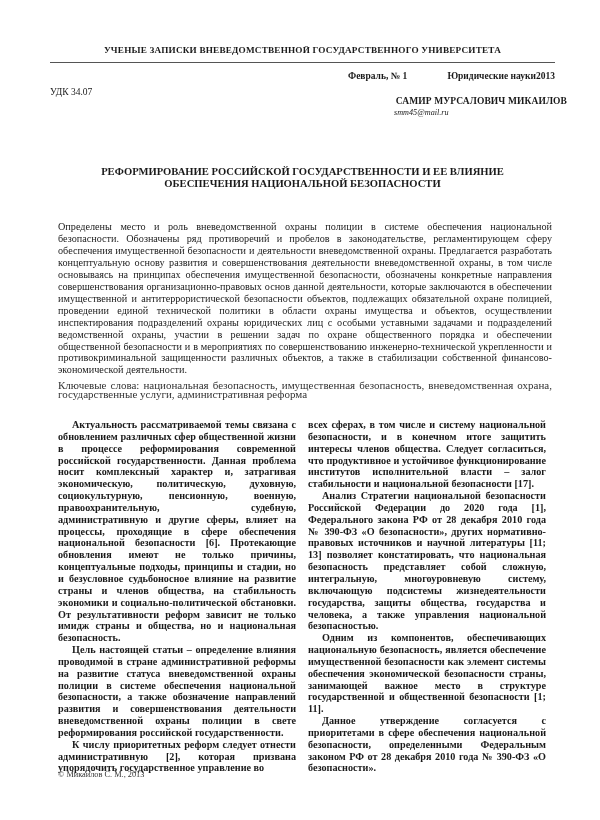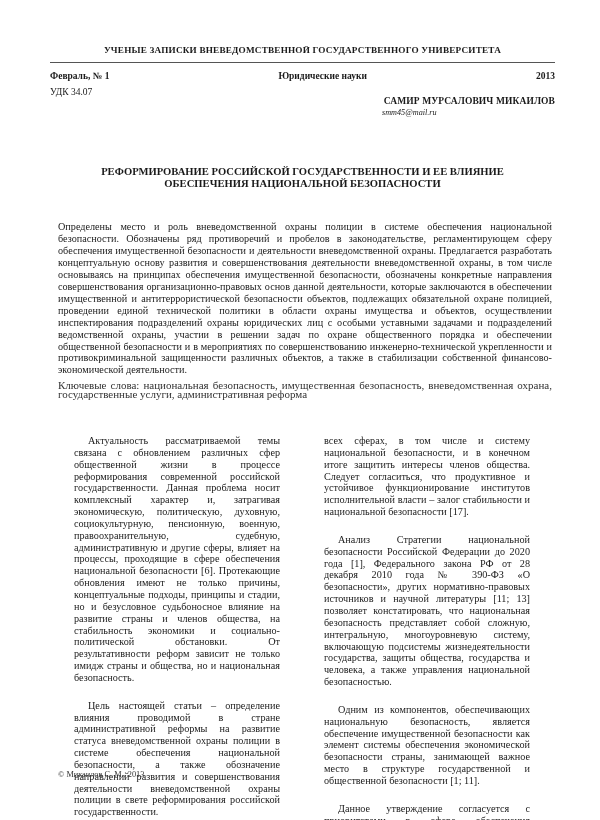--- a/index.html
+++ b/index.html
@@ -3,33 +3,33 @@
 <meta charset="utf-8">
 <style>
   html, body { margin: 0; padding: 0; background: #ffffff; }
   body { width: 600px; height: 820px; position: relative; overflow: hidden;
          font-family: "Liberation Serif", "DejaVu Serif", serif; color: #1a1a1a; }
   .abs { position: absolute; }
   .journal { left: 50px; width: 505px; top: 45px; text-align: center; font-weight: bold;
              font-size: 9.2px; letter-spacing: 0.2px; }
   .rule { left: 50px; width: 505px; top: 62px; height: 0; border-top: 1px solid #555; }
   .issue-row { left: 50px; width: 505px; top: 71px; font-size: 9.5px; font-weight: bold;
-               display: flex; justify-content: space-between; }
-  .issue-row span:nth-child(2) { }
+               display: flex; justify-content: flex-end; }
+  .issue-row span:nth-child(2) { margin-left: 40px; }
   .udk { left: 50px; top: 87px; font-size: 9.5px; }
-  .author-block { left: 382px; width: 173px; top: 97px; font-size: 8.2px; line-height: 9.6px; text-align: justify; }
+  .author-block { left: 394px; width: 173px; top: 97px; font-size: 8.2px; line-height: 9.6px; text-align: justify; }
   .author-name { text-align: right; font-weight: bold; font-size: 9.5px; margin-bottom: 1px; letter-spacing: 0.1px; }
   .author-email { font-style: italic; }
   .title { left: 60px; width: 485px; top: 166px; text-align: center; font-weight: bold;
            font-size: 10.6px; line-height: 11.6px; }
   .abstract { left: 58px; width: 494px; top: 221px; font-size: 10.2px; line-height: 11.95px;
               text-align: justify; }
   .keywords { left: 58px; width: 494px; top: 381px; font-size: 11px; line-height: 9.2px; text-align: justify; color:#333; }
   .col { top: 419px; width: 238px; font-size: 10.2px; line-height: 11.85px; text-align: justify; }
-  .col p { margin: 16px; text-indent: 14px; }
+  .col p { margin: 0; text-indent: 14px; font-weight: bold; }
   .col-left { left: 58px; }
   .col-right { left: 308px; }
   .col-right p.cont { text-indent: 0; }
   .copyright { left: 58px; top: 770px; font-size: 8.3px; color: #333; }
 </style>
 </head>
 <body>
 
 <div class="abs journal">УЧЕНЫЕ ЗАПИСКИ ВНЕВЕДОМСТВЕННОЙ ГОСУДАРСТВЕННОГО УНИВЕРСИТЕТА</div>
 <div class="abs rule"></div>

